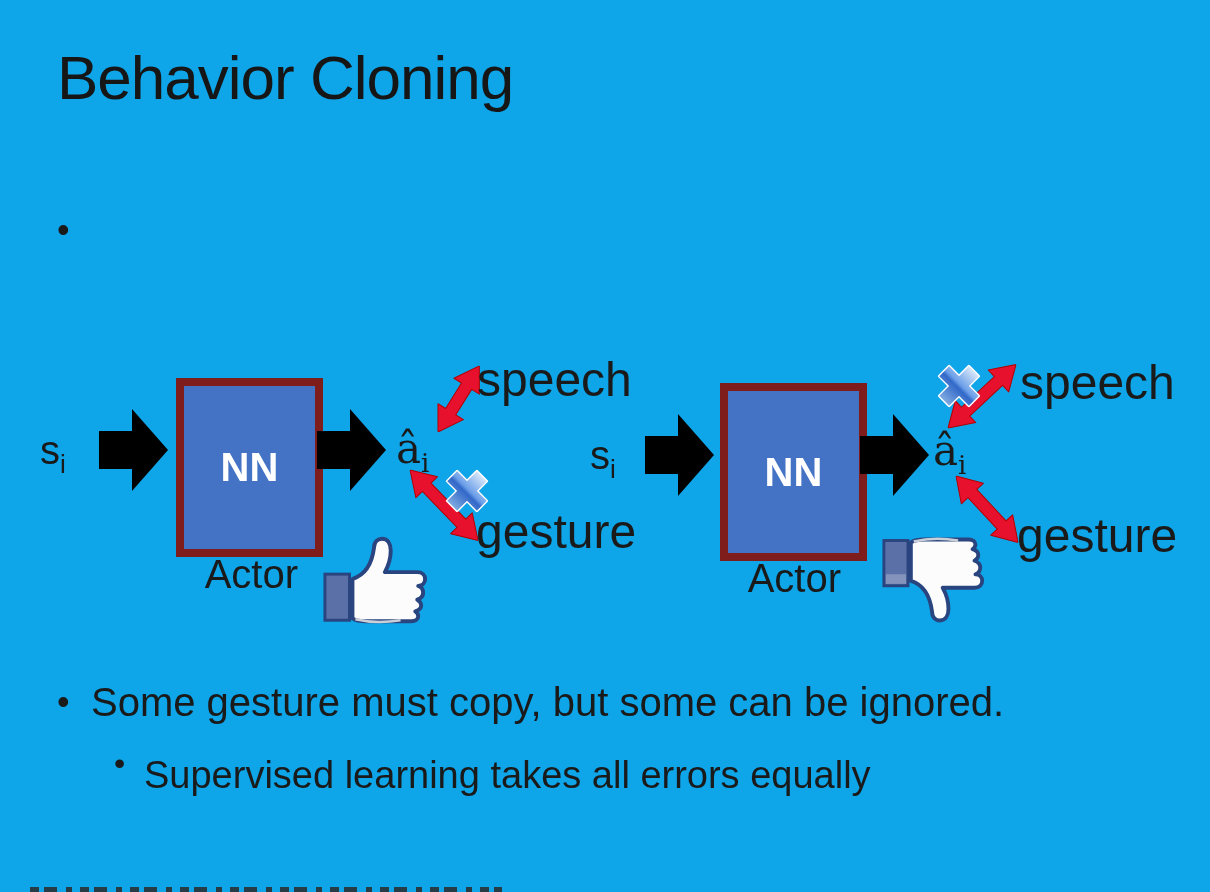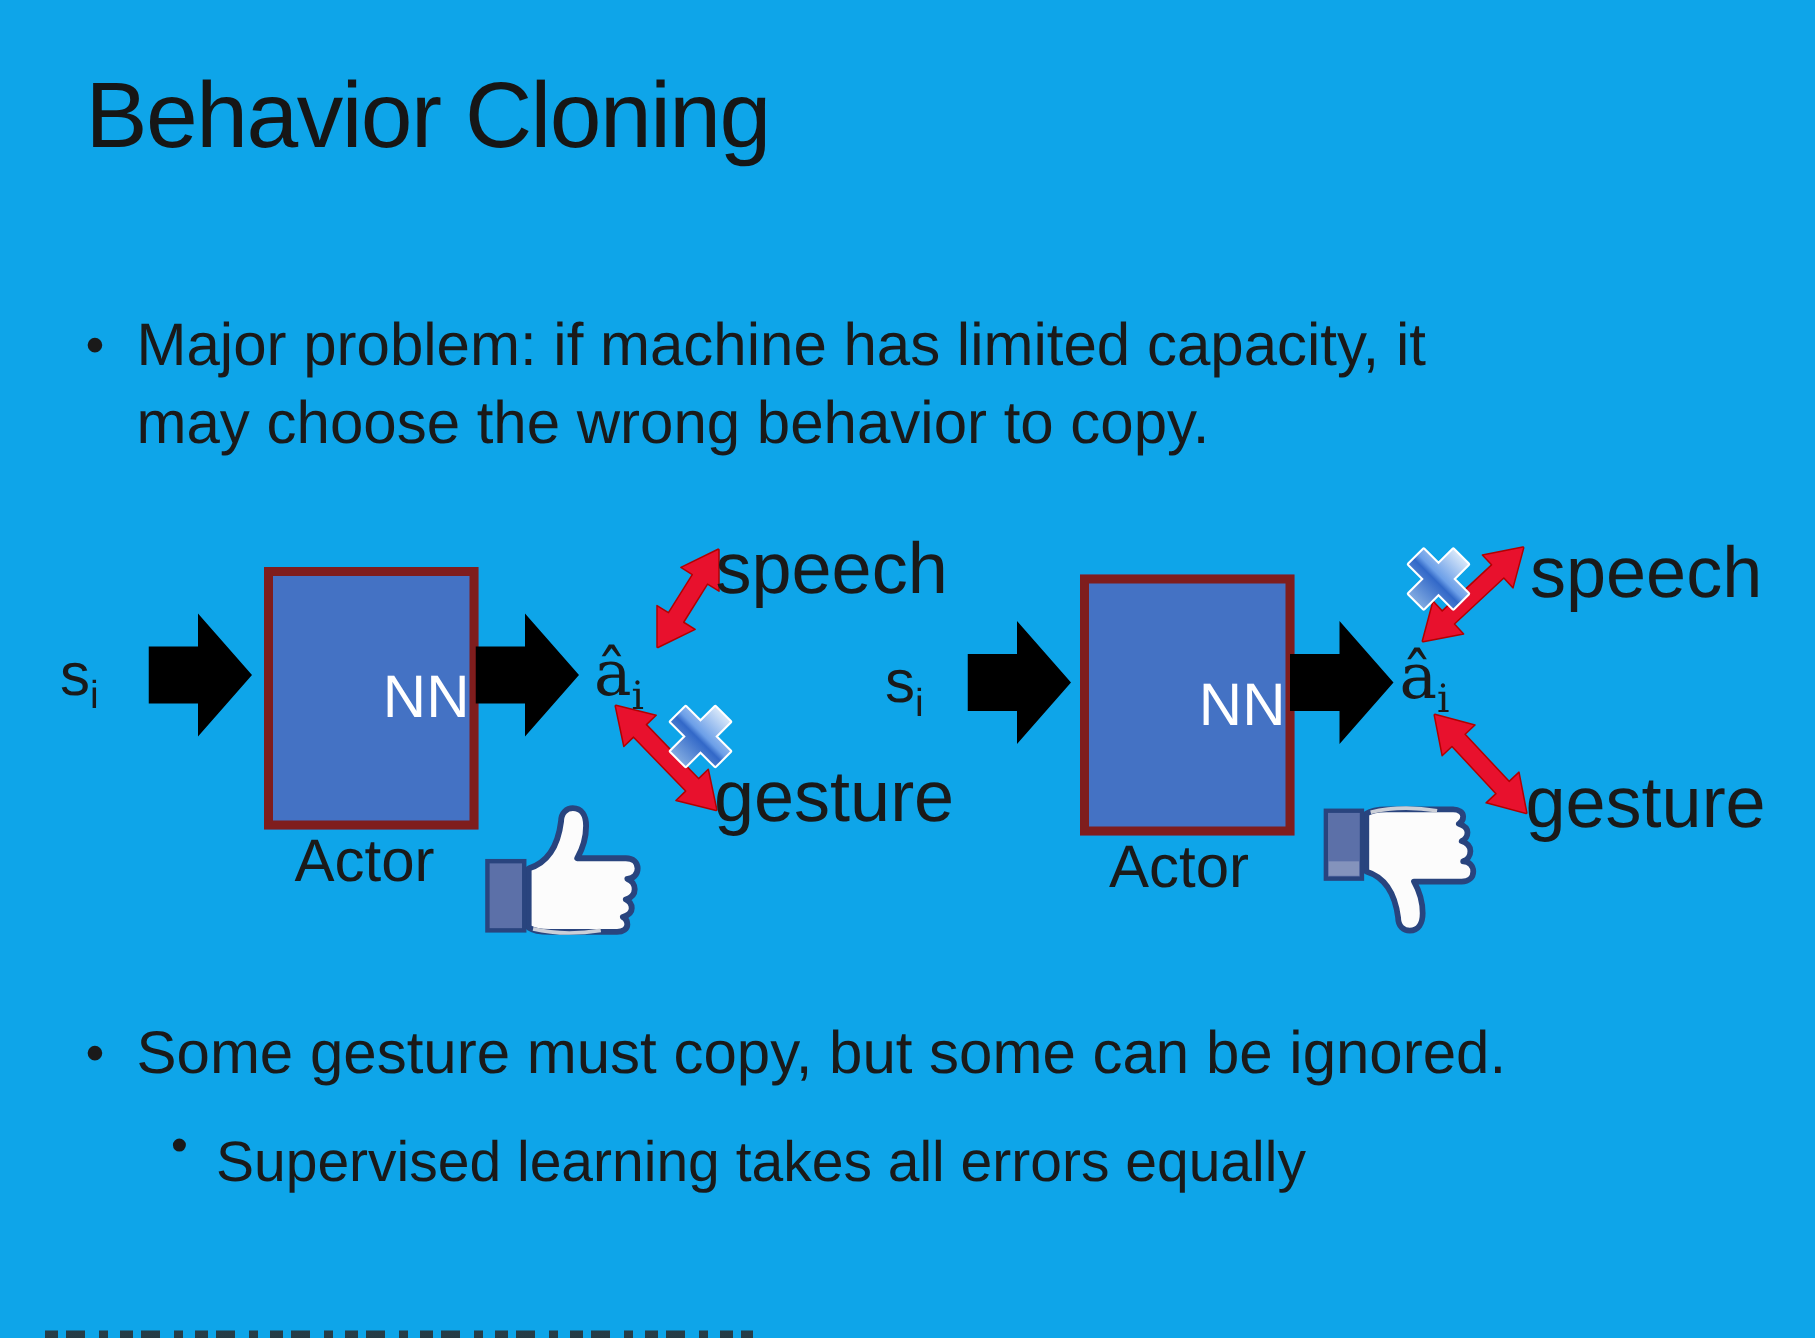--- a/index.html
+++ b/index.html
@@ -8,45 +8,41 @@
   .abs{position:absolute;}
   .title{left:57px;top:42px;font-size:62px;font-weight:400;letter-spacing:-1px;color:#161616;}
   .bullet-row{display:flex;align-items:flex-start;}
   .bullet-glyph{width:34px;flex:0 0 34px;font-size:36px;line-height:52px;}
   .bullet-text{font-size:40px;line-height:52px;}
   .b1{left:57px;top:204px;width:1060px;}
   .b2{left:57px;top:676px;width:1130px;}
   .b2sub{left:114px;top:738px;width:1050px;}
   .b2sub .bullet-glyph{font-size:32px;line-height:50px;width:30px;flex:0 0 30px;}
   .b2sub .bullet-text{font-size:38px;line-height:50px;margin-top:12px;}
-  .nn-box{background:#4472C4;border:6px solid #7f1d1d;display:flex;align-items:center;justify-content:flex-end;}
+  .nn-box{background:#4472C4;border:8px solid #7f1d1d;display:flex;align-items:center;justify-content:center;font-weight:bold;}
   .nn-box span{color:#ffffff;font-size:40px;}
   .state-label{font-size:40px;}
   .state-label sub{font-size:26px;}
   .action-label{font-family:"DejaVu Serif",serif;font-size:42px;}
   .action-label sub{font-size:26px;}
   .side-label{font-size:48px;}
-  .actor-label{font-size:40px;width:110px;text-align:center;}
+  .actor-label{font-size:40px;width:110px;text-align:right;}
   .red-arrow{transform-origin:0 50%;}
   .cutoff{left:30px;top:887px;width:472px;height:5px;opacity:.85;
     background:repeating-linear-gradient(90deg,#2a2a2a 0 9px,transparent 9px 14px,#2a2a2a 14px 27px,transparent 27px 36px,#2a2a2a 36px 42px,transparent 42px 50px);}
 </style>
 </head>
 <body>
 
 <div class="slide">
 
   <div class="abs title">Behavior Cloning</div>
 
   <div class="abs b1 bullet-row">
     <span class="bullet-glyph">•</span>
-    <div class="bullet-text">
-      <div>Major problem: if machine has limited capacity, it</div>
-      <div>may choose the wrong behavior to copy.</div>
-    </div>
   </div>
 
   <div class="abs state-label" style="left:40px;top:428px;">
     <span>s</span><sub>i</sub>
   </div>
 
   <svg class="abs" style="left:99px;top:404px;" width="70" height="92" viewBox="0 0 70 92">
     <polygon points="0,27 33,27 33,5 69,46 33,87 33,65 0,65" fill="#000000"></polygon>
   </svg>
 

